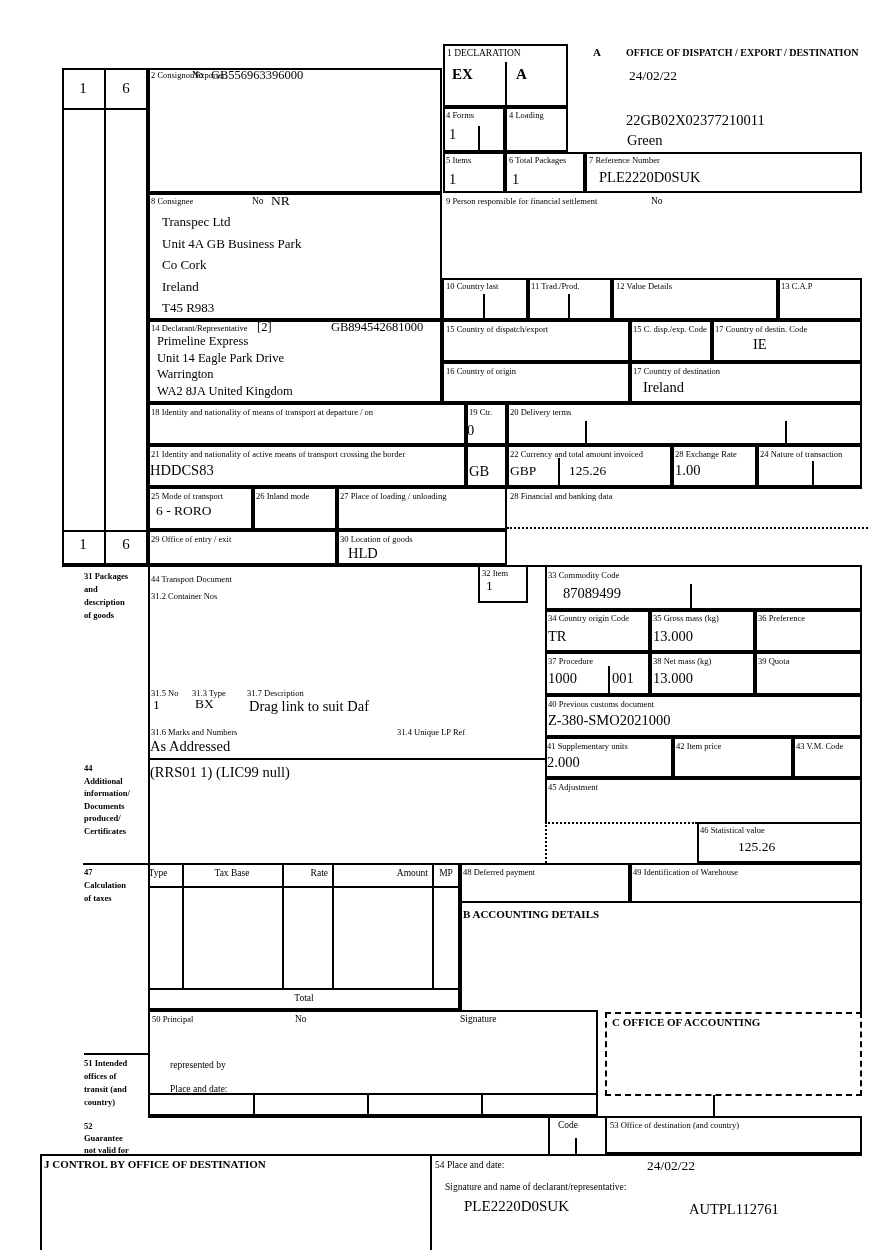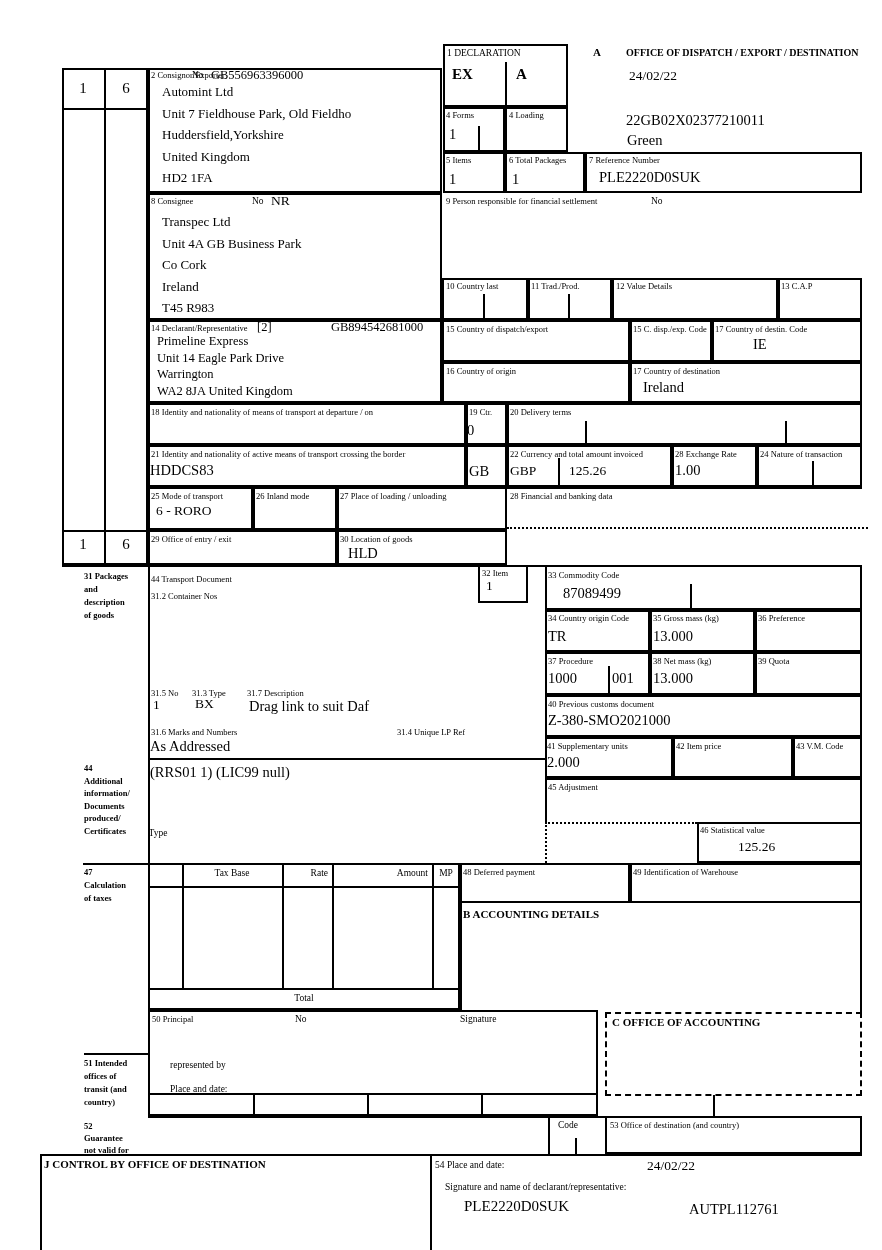--- a/index.html
+++ b/index.html
@@ -51,25 +51,20 @@
   <div class="hdr" style="left:593px;top:46px">A</div>
   <div class="hdr" style="left:626px;top:47px;font-size:10px">OFFICE OF DISPATCH / EXPORT / DESTINATION</div>
   <div class="val" style="left:629px;top:68px">24/02/22</div>
   <div class="vall" style="left:626px;top:112px">22GB02X02377210011</div>
   <div class="vall" style="left:627px;top:132px">Green</div>
 
   <div class="box" style="left:148px;top:68px;width:294px;height:125px"></div>
   <div class="lbl" style="left:151px;top:70px">2 Consignor/Exporter</div>
   <div class="lbl2" style="left:192px;top:70px">No</div>
   <div class="vsm" style="left:211px;top:68px">GB556963396000</div>
-  <div class="addr" style="left:162px;top:81px">Automint Ltd
-Unit 7 Fieldhouse Park, Old Fieldho
-Huddersfield,Yorkshire
-United Kingdom
-HD2 1FA</div>
 
   <div class="box" style="left:443px;top:107px;width:62px;height:45px"></div>
   <div class="box" style="left:505px;top:107px;width:63px;height:45px"></div>
   <div class="vline" style="left:478px;top:126px;height:24px"></div>
   <div class="lbl" style="left:446px;top:110px">4 Forms</div>
   <div class="vall" style="left:449px;top:126px">1</div>
   <div class="lbl" style="left:509px;top:110px">4 Loading</div>
 
   <div class="box" style="left:443px;top:152px;width:62px;height:41px"></div>
   <div class="box" style="left:505px;top:152px;width:80px;height:41px"></div>
@@ -255,21 +250,21 @@
   <div class="marg" style="left:84px;top:866px">47
 Calculation
 of taxes</div>
   <div class="box" style="left:148px;top:863px;width:312px;height:147px"></div>
   <div class="hline" style="left:148px;top:886px;width:312px"></div>
   <div class="hline" style="left:148px;top:988px;width:312px"></div>
   <div class="vline" style="left:182px;top:863px;height:125px"></div>
   <div class="vline" style="left:282px;top:863px;height:125px"></div>
   <div class="vline" style="left:332px;top:863px;height:125px"></div>
   <div class="vline" style="left:432px;top:863px;height:125px"></div>
-  <div class="lbl2 ctr" style="left:148px;top:828px;width:20px">Type</div>
+  <div class="lbl2 ctr" style="left:148px;top:868px;width:20px">Type</div>
   <div class="lbl2 ctr" style="left:182px;top:868px;width:100px">Tax Base</div>
   <div class="lbl2 rgt" style="left:282px;top:868px;width:46px">Rate</div>
   <div class="lbl2 rgt" style="left:332px;top:868px;width:96px">Amount</div>
   <div class="lbl2 ctr" style="left:432px;top:868px;width:28px">MP</div>
   <div class="lbl2 ctr" style="left:148px;top:993px;width:312px">Total</div>
 
   <div class="box" style="left:460px;top:863px;width:170px;height:40px"></div>
   <div class="box" style="left:630px;top:863px;width:232px;height:40px"></div>
   <div class="lbl" style="left:463px;top:867px">48 Deferred payment</div>
   <div class="lbl" style="left:633px;top:867px">49 Identification of Warehouse</div>

